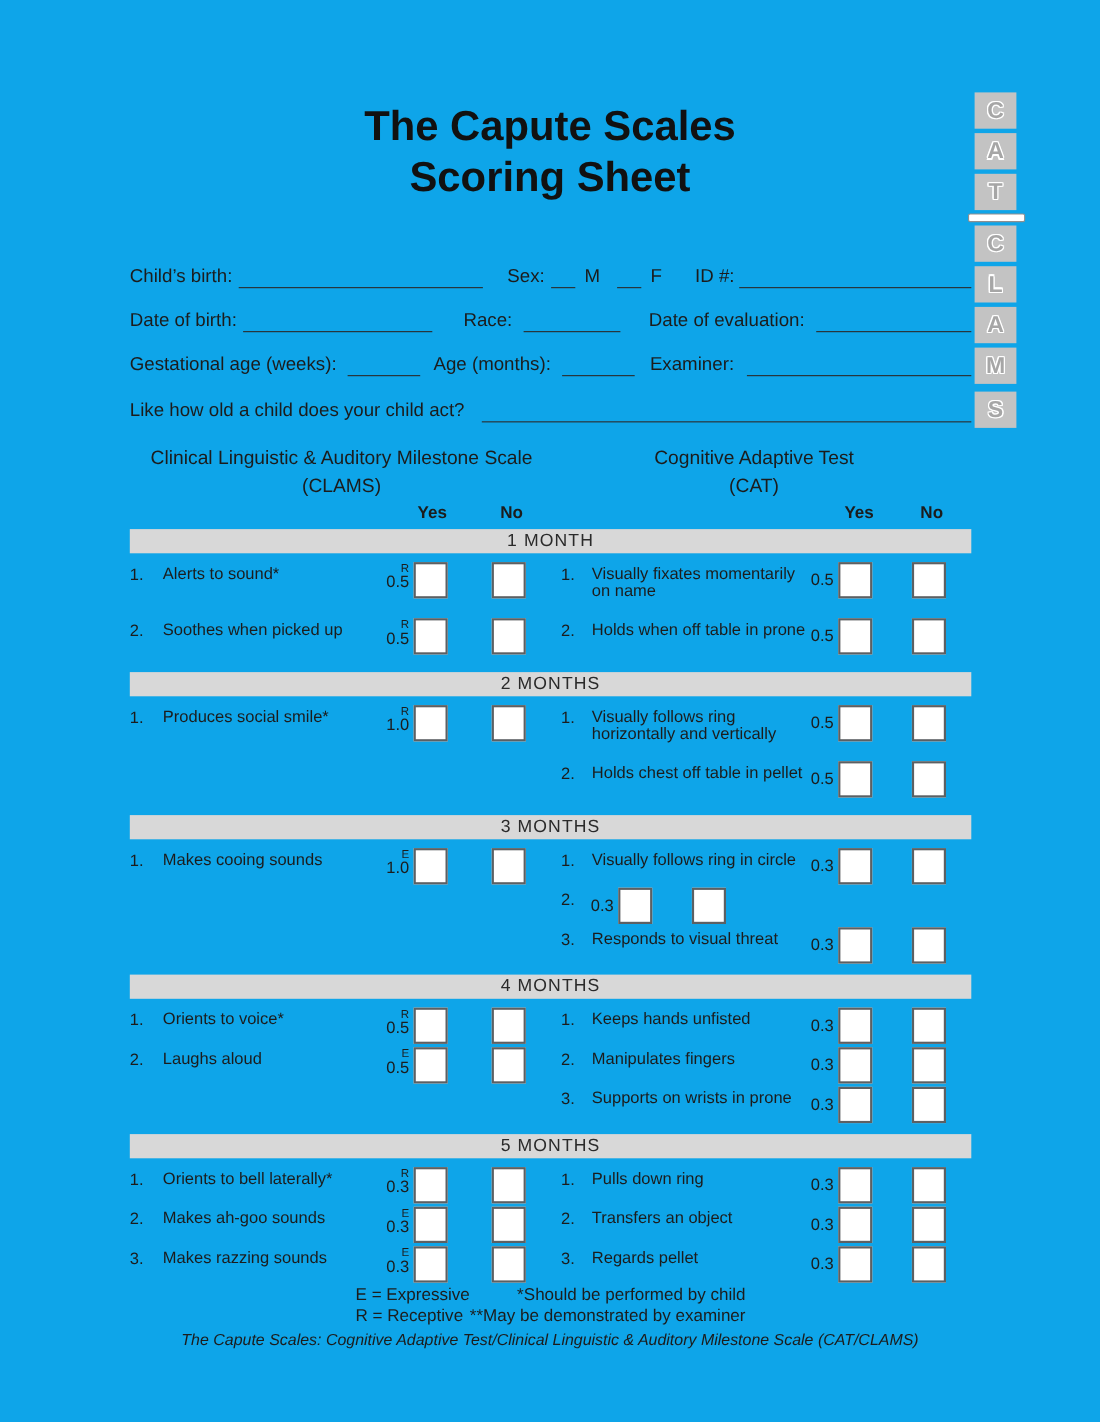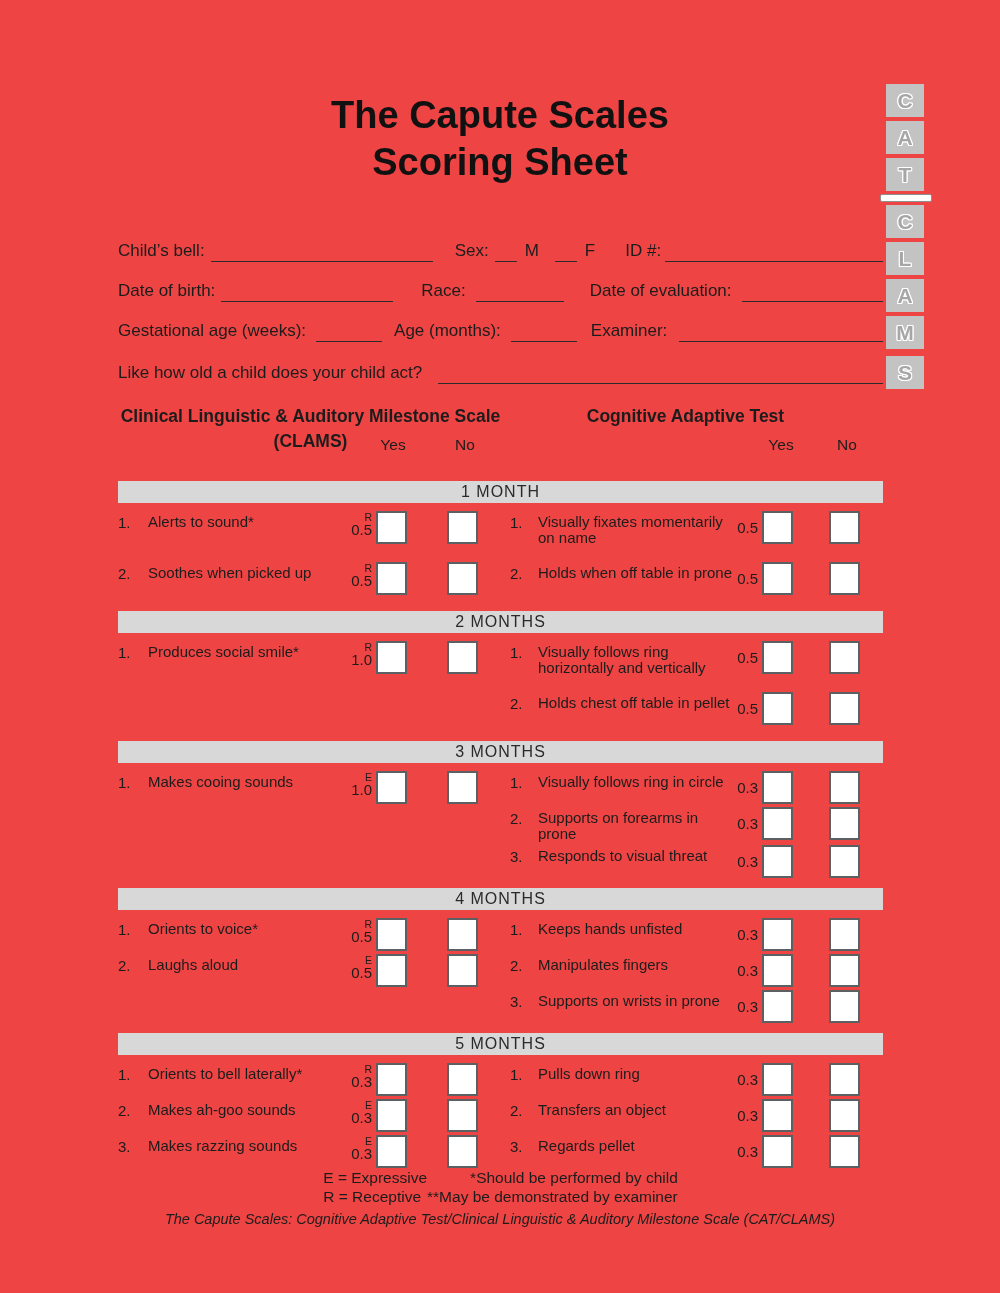--- a/index.html
+++ b/index.html
@@ -1,36 +1,36 @@
 <!DOCTYPE html>
 <html style="--text: #1c1c1c; --band-bg: #d8d8d8; --checkbox-border: #5c6063; --tab-tile-bg: #c3c3c3; --tab-letter: #a6a6a6;"><head>
 <meta charset="utf-8">
 <style>
   html,body { margin:0; padding:0; background:#ffffff; }
   .page {
-    position:relative; width:1000px; height:1293px; background:#ef4444;
+    position:relative; width:1000px; height:1293px; background:#0ea5e9;
     font-family:"Liberation Sans", sans-serif; color:var(--text,#1c1c1c);
     overflow:hidden;
   }
   .title { position:absolute; top:92px; left:0; width:100%; text-align:center;
            font-weight:bold; font-size:38px; line-height:47px; color:#111; }
   .content { position:absolute; left:118px; width:765px; }
 
   
   .formarea { top:222px; }
   .form-row { display:flex; align-items:flex-end; height:40px; font-size:17px; white-space:nowrap; }
   .blank { display:inline-block; border-bottom:1.7px solid #2b2b2b; height:20px; }
   .lbl { padding-bottom:1px; }
 
   
   .colheaders { top:404px; height:54px; }
-  .ch { position:absolute; text-align:center; font-weight:bold; font-size:17.5px; line-height:25px; white-space:nowrap; }
+  .ch { position:absolute; text-align:center; font-weight:normal; font-size:17.5px; line-height:25px; white-space:nowrap; }
   .ch-left { left:0; width:385px; }
   .ch-right { left:405px; width:325px; }
-  .yesno { top:436px; height:20px; }
+  .yesno { top:458px; height:20px;font-weight:bold; }
   .yn { position:absolute; transform:translateX(-50%); font-size:15.5px; }
 
   
   .sections { top:481px; }
   .band { height:22px; background:var(--band-bg,#d8d8d8); text-align:center;
           font-size:16px; line-height:22px; letter-spacing:1px; color:#2a2a2a;
           margin:10px 0 8px 0; }
   .band:first-child { margin-top:0; }
   .srow { display:flex; align-items:flex-start; min-height:33px; margin-bottom:3px; }
   .srow.spacious { margin-bottom:16px; }
@@ -77,21 +77,21 @@
 
 <div class="page">
 
   <div class="title">
     <div>The Capute Scales</div>
     <div>Scoring Sheet</div>
   </div>
 
   <div class="content formarea">
     <div class="form-row">
-      <span class="lbl">Child’s bell:</span>
+      <span class="lbl">Child’s birth:</span>
       <span class="blank" style="width:222px;margin-left:6px;"></span>
       <span class="lbl" style="margin-left:22px;">Sex:</span>
       <span class="blank" style="width:22px;margin-left:6px;"></span>
       <span class="lbl" style="margin-left:8px;">M</span>
       <span class="blank" style="width:22px;margin-left:16px;"></span>
       <span class="lbl" style="margin-left:8px;">F</span>
       <span class="lbl" style="margin-left:30px;">ID #:</span>
       <span class="blank" style="flex:1;margin-left:4px;"></span>
     </div>
     <div class="form-row">
@@ -116,20 +116,21 @@
     </div>
   </div>
 
   <div class="content colheaders">
     <div class="ch ch-left">
       <div>Clinical Linguistic &amp; Auditory Milestone Scale</div>
       <div>(CLAMS)</div>
     </div>
     <div class="ch ch-right">
       <div>Cognitive Adaptive Test</div>
+      <div>(CAT)</div>
     </div>
   </div>
 
   <div class="content yesno">
     <span class="yn" style="left:275px;">Yes</span>
     <span class="yn" style="left:347px;">No</span>
     <span class="yn" style="left:663px;">Yes</span>
     <span class="yn" style="left:729px;">No</span>
   </div>
 
@@ -230,21 +231,20 @@
             <span class="score">0.3</span>
           </span>
           <span class="cbox"></span>
           <span class="cbox nbox"></span>
         </div>
       </div>
       <div class="srow">
         <div class="half hl"></div>
         <div class="half hr">
           <span class="inum">2.</span>
-          <span class="itext">Supports on forearms in prone</span>
           <span class="scoreblk no-tag">
             <span class="score">0.3</span>
           </span>
           <span class="cbox"></span>
           <span class="cbox nbox"></span>
         </div>
       </div>
       <div class="srow">
         <div class="half hl"></div>
         <div class="half hr">

